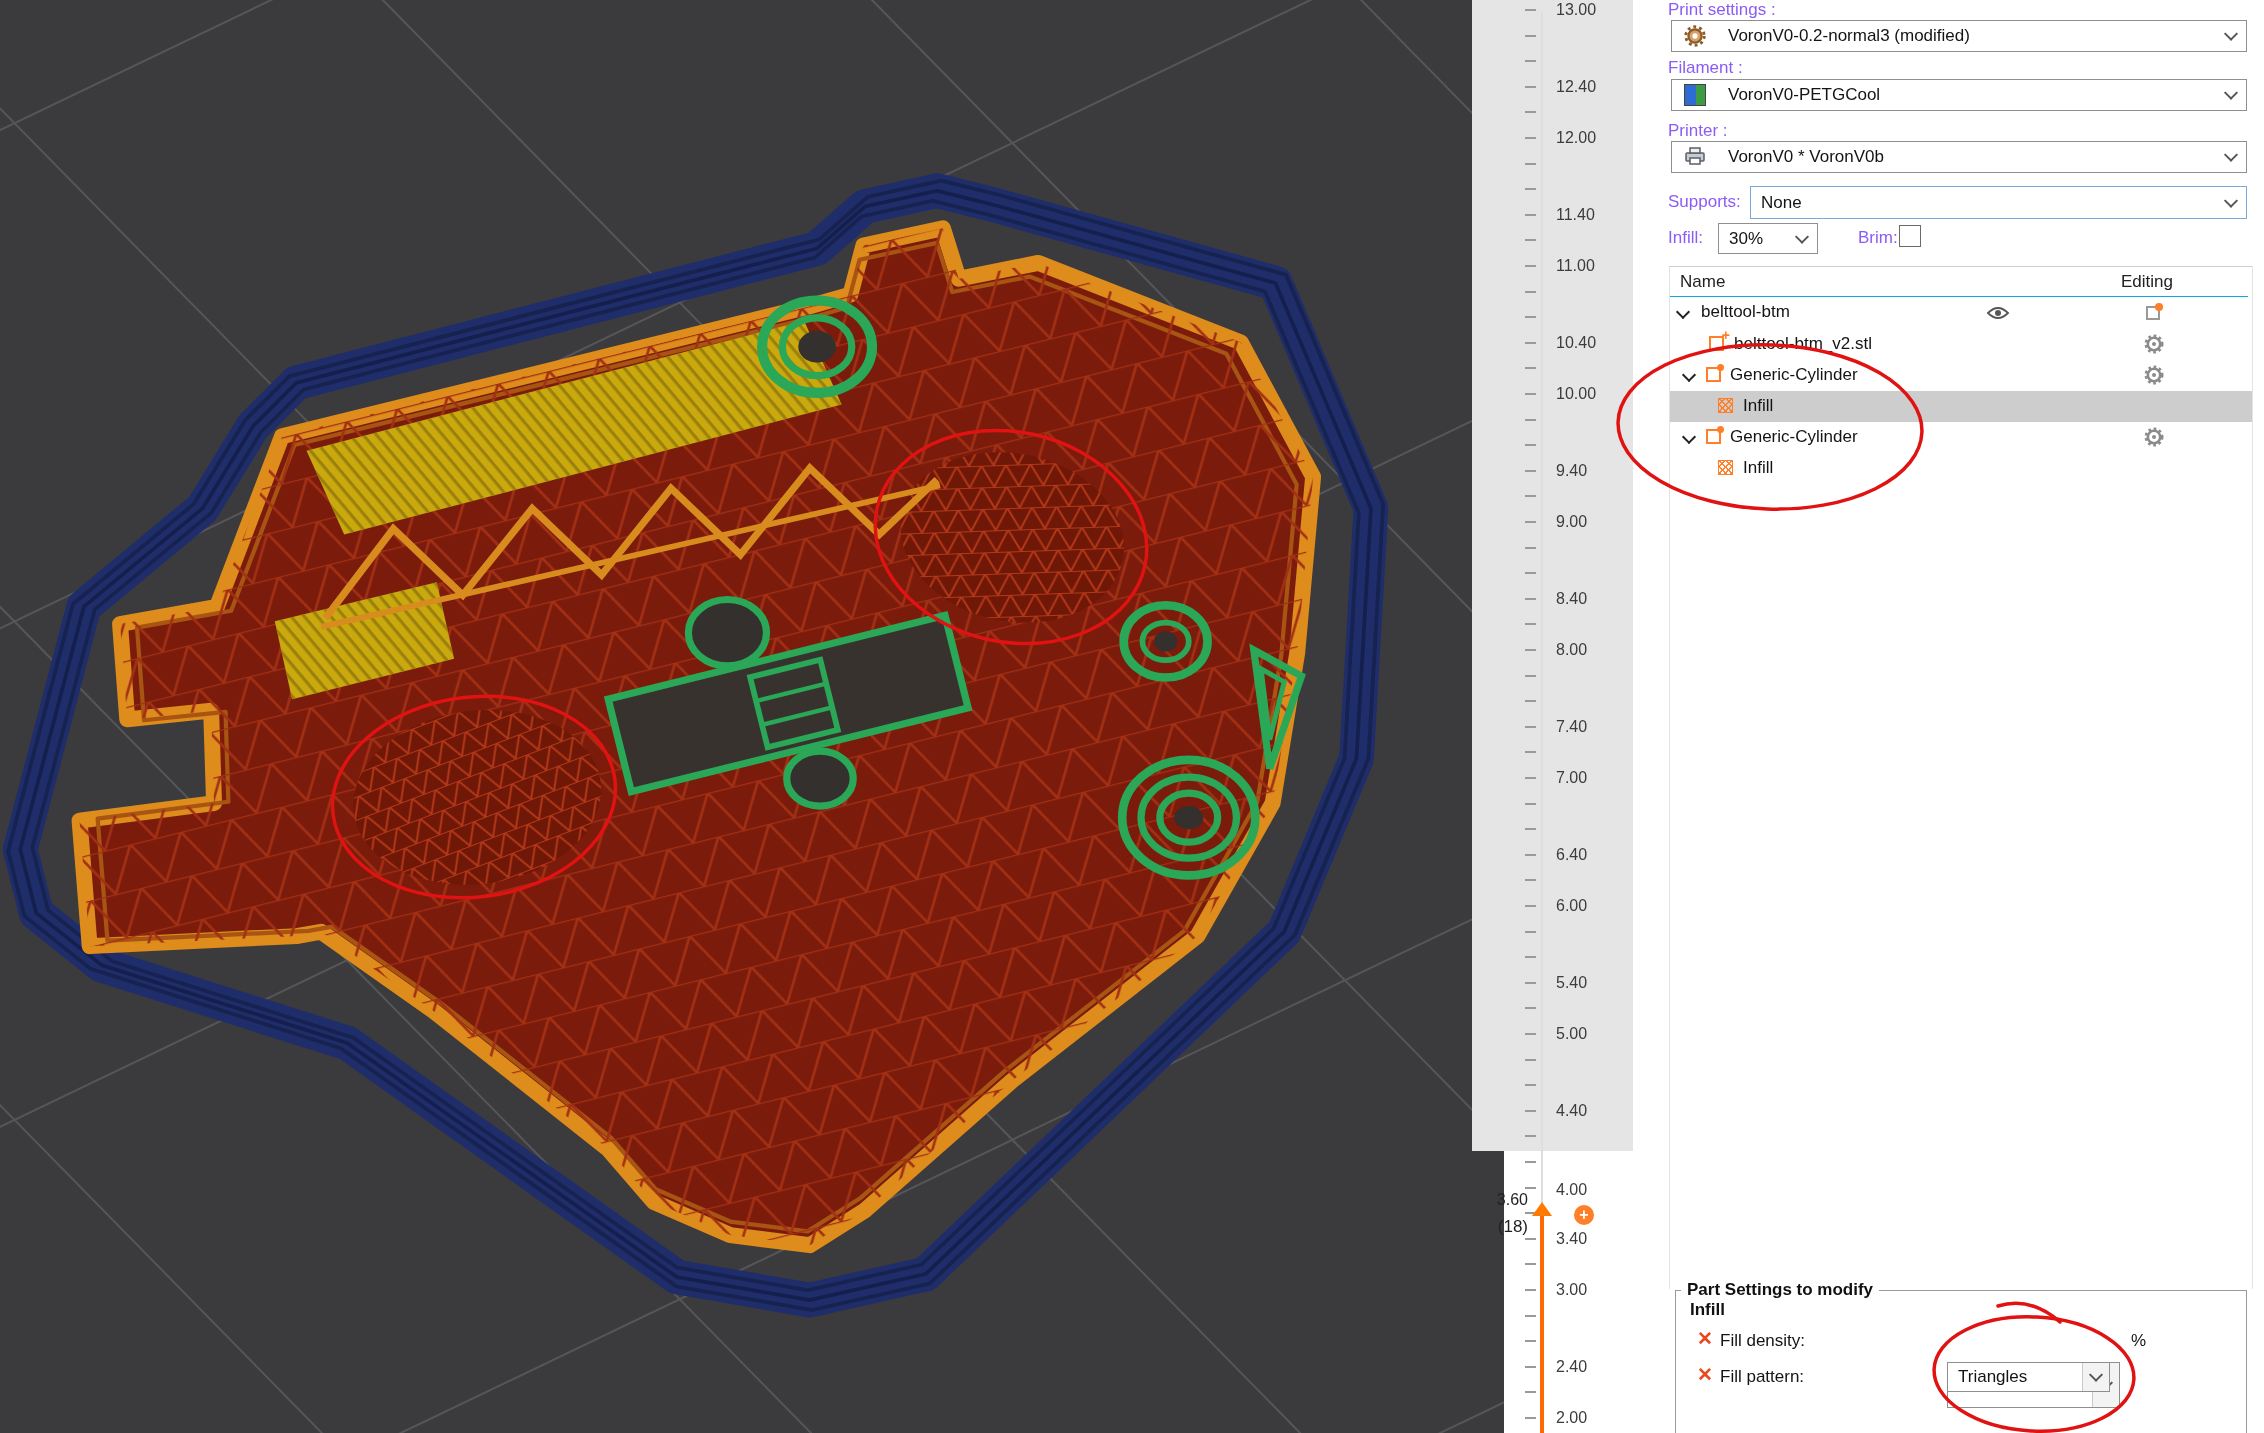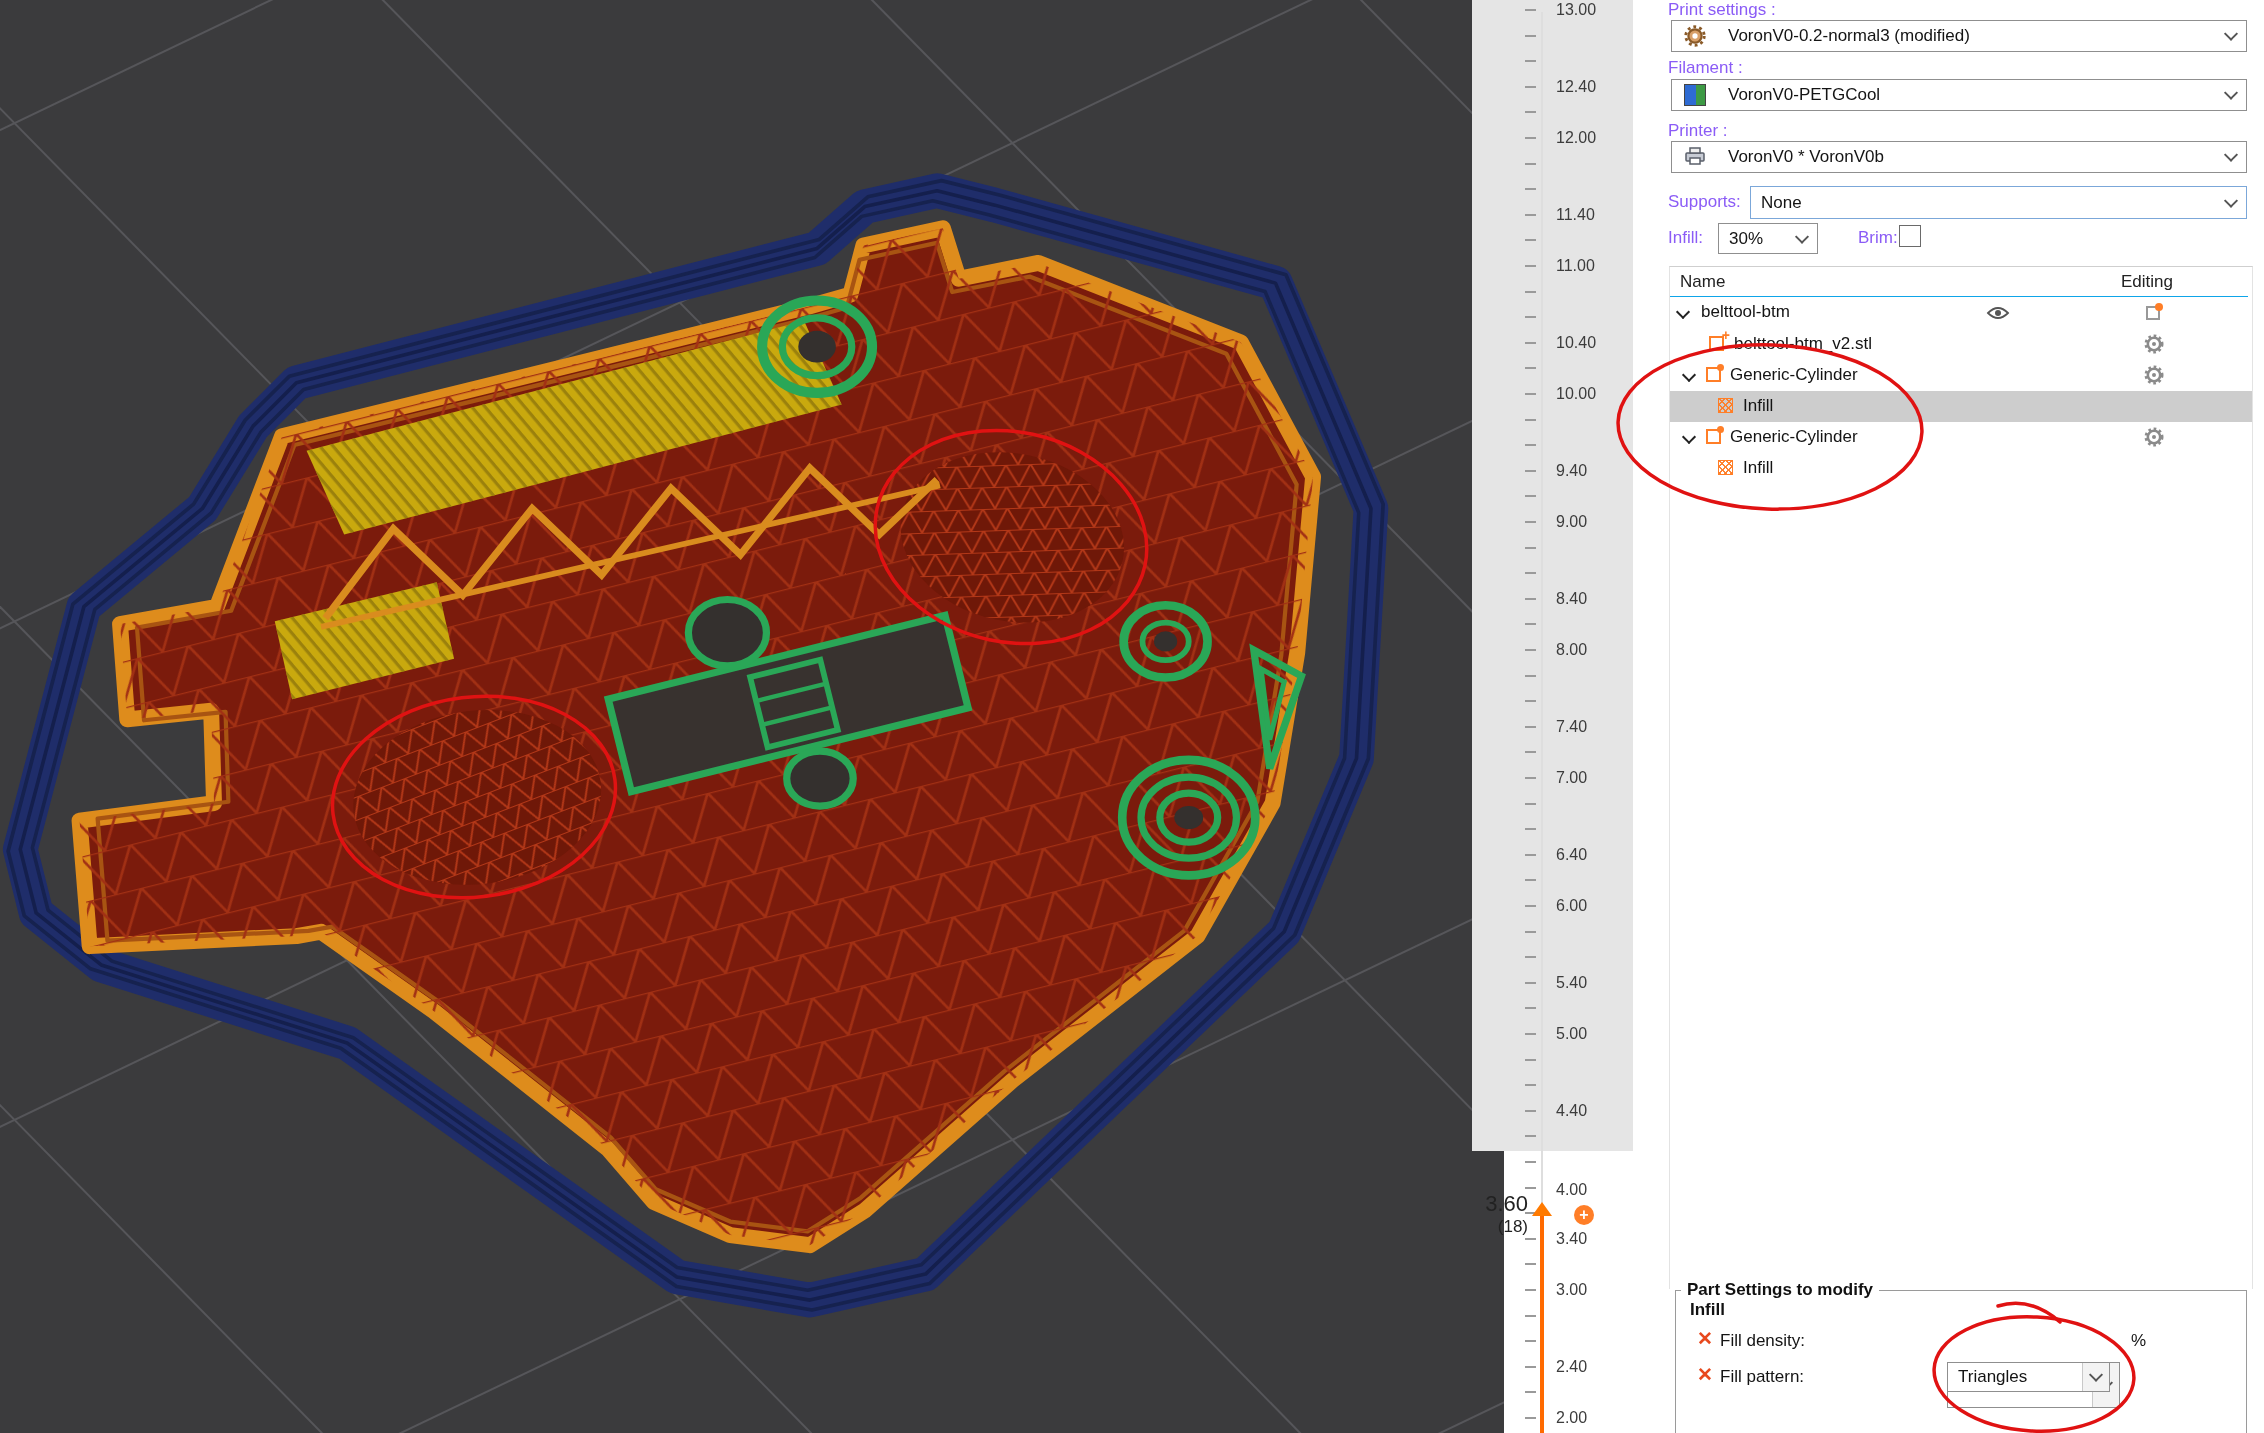--- a/index.html
+++ b/index.html
@@ -13,21 +13,21 @@
   
   .ruler{position:absolute;left:1472px;top:0;width:161px;height:1151px;background:#e5e5e5;}
   .tick{position:absolute;left:53px;width:11px;height:2px;background:#9a9a9a;}
   .tlab{position:absolute;left:84px;font-size:16px;color:#3c3c3c;white-space:nowrap;}
   .track-gray{position:absolute;left:69px;top:12px;width:2px;height:1202px;background:#dedede;}
   .track-orange{position:absolute;left:68px;top:1214px;width:4px;height:219px;background:#ff6a00;}
   .marker-arrow{position:absolute;left:60px;top:1202px;width:0;height:0;
     border-left:10px solid transparent;border-right:10px solid transparent;border-bottom:14px solid #ff7a00;}
   .plus-badge{position:absolute;left:102px;top:1205px;width:20px;height:20px;border-radius:50%;
     background:#ff7e27;color:#fff;font-size:16px;font-weight:bold;text-align:center;line-height:19px;}
-  .cur-val{position:absolute;left:0;top:1191px;width:56px;text-align:right;font-size:22px;color:#222;}
+  .cur-val{position:absolute;left:0;top:1191px;width:56px;text-align:right;font-size:16px;color:#222;}
   .cur-layer{position:absolute;left:0;top:1217px;width:56px;text-align:right;font-size:17px;color:#222;}
 
   
   .panel{position:absolute;left:1665px;top:0;width:599px;height:1433px;background:#fff;color:#1a1a1a;}
   .plabel{position:absolute;left:3px;font-size:17px;color:#8b5cf6;white-space:nowrap;}
   .combo{position:absolute;background:#fff;border:1px solid #8f8f8f;box-sizing:border-box;}
   .combo .ctext{position:absolute;left:10px;top:50%;transform:translateY(-52%);font-size:17px;color:#141414;white-space:nowrap;}
   .combo .ctext.icon-pad{left:56px;}
   .combo .chev{position:absolute;right:10px;top:50%;width:8px;height:8px;
     border-right:2px solid #555;border-bottom:2px solid #555;transform:translateY(-72%) rotate(45deg);}

